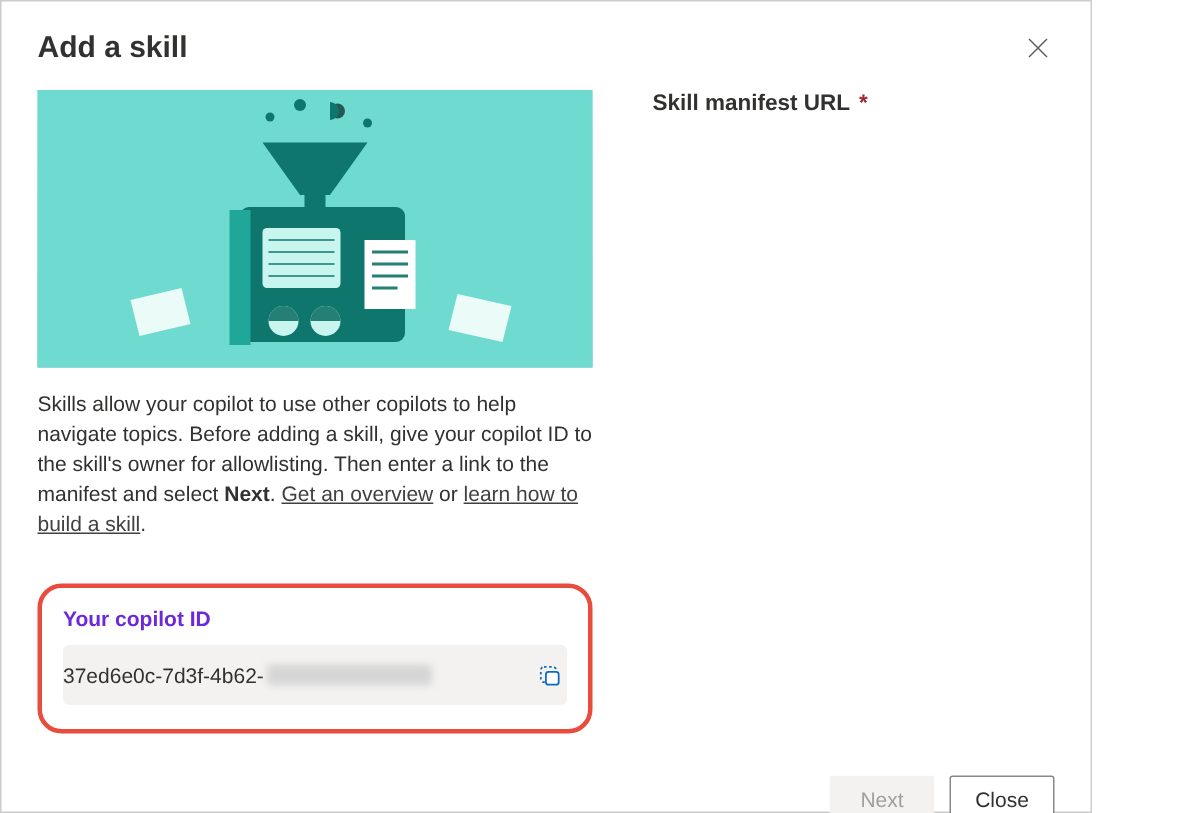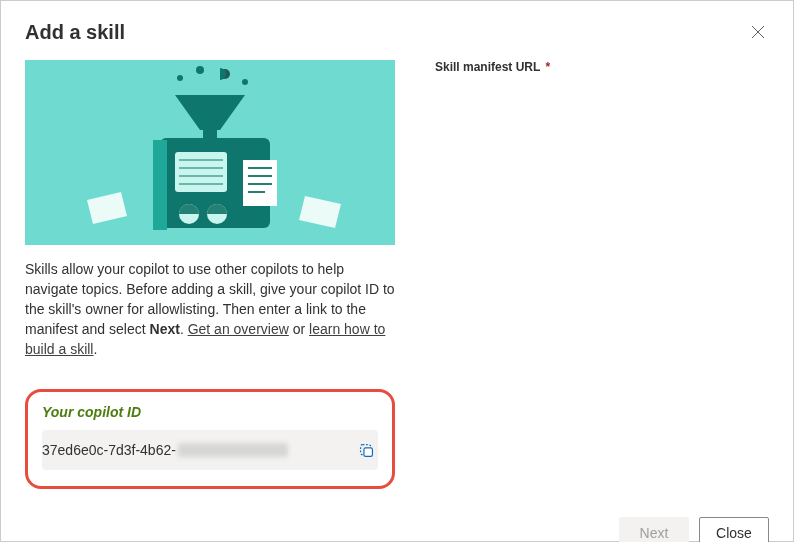--- a/index.html
+++ b/index.html
@@ -5,21 +5,21 @@
     * { box-sizing: border-box; margin: 0; padding: 0; }
     body {
       font-family: "Segoe UI", -apple-system, sans-serif;
       background: #fff;
       width: 794px;
       height: 542px;
       overflow: hidden;
     }
     .dialog {
       border: 1px solid #ccc;
-      width: 794px;
+      width: 728px;
       height: 542px;
       position: relative;
       display: flex;
       flex-direction: column;
     }
     .dialog-header {
       display: flex;
       justify-content: space-between;
       align-items: flex-start;
       padding: 20px 24px 8px 24px;
@@ -74,23 +74,22 @@
     .desc-text strong { font-weight: 600; }
     .highlight-box {
       border: 3px solid #e74c3c;
       border-radius: 16px;
       padding: 12px 14px 16px 14px;
       margin-top: 8px;
     }
     .copilot-id-label {
       font-size: 14px;
       font-weight: 600;
-      color: #4d7c0f;
+      color: #6d28d9;
       margin-bottom: 10px;
-      font-style: italic;
     }
     .copilot-id-row {
       background: #f3f2f1;
       border-radius: 4px;
       padding: 8px 0;
       display: flex;
       align-items: center;
       justify-content: space-between;
       font-size: 14px;
       color: #323130;
@@ -113,21 +112,21 @@
     .copy-btn {
       width: 24px;
       height: 24px;
       display: flex;
       align-items: center;
       justify-content: center;
       cursor: pointer;
       color: #0f6cbd;
     }
     .field-label {
-      font-size: 12px;
+      font-size: 15px;
       font-weight: 600;
       color: #323130;
       margin-bottom: 18px;
     }
     .req-star { color: #a4262c; margin-left: 2px; }
     .url-input {
       width: 100%;
       height: 32px;
       border: 1px solid #0f6cbd;
       outline: 1px solid #0f6cbd;

